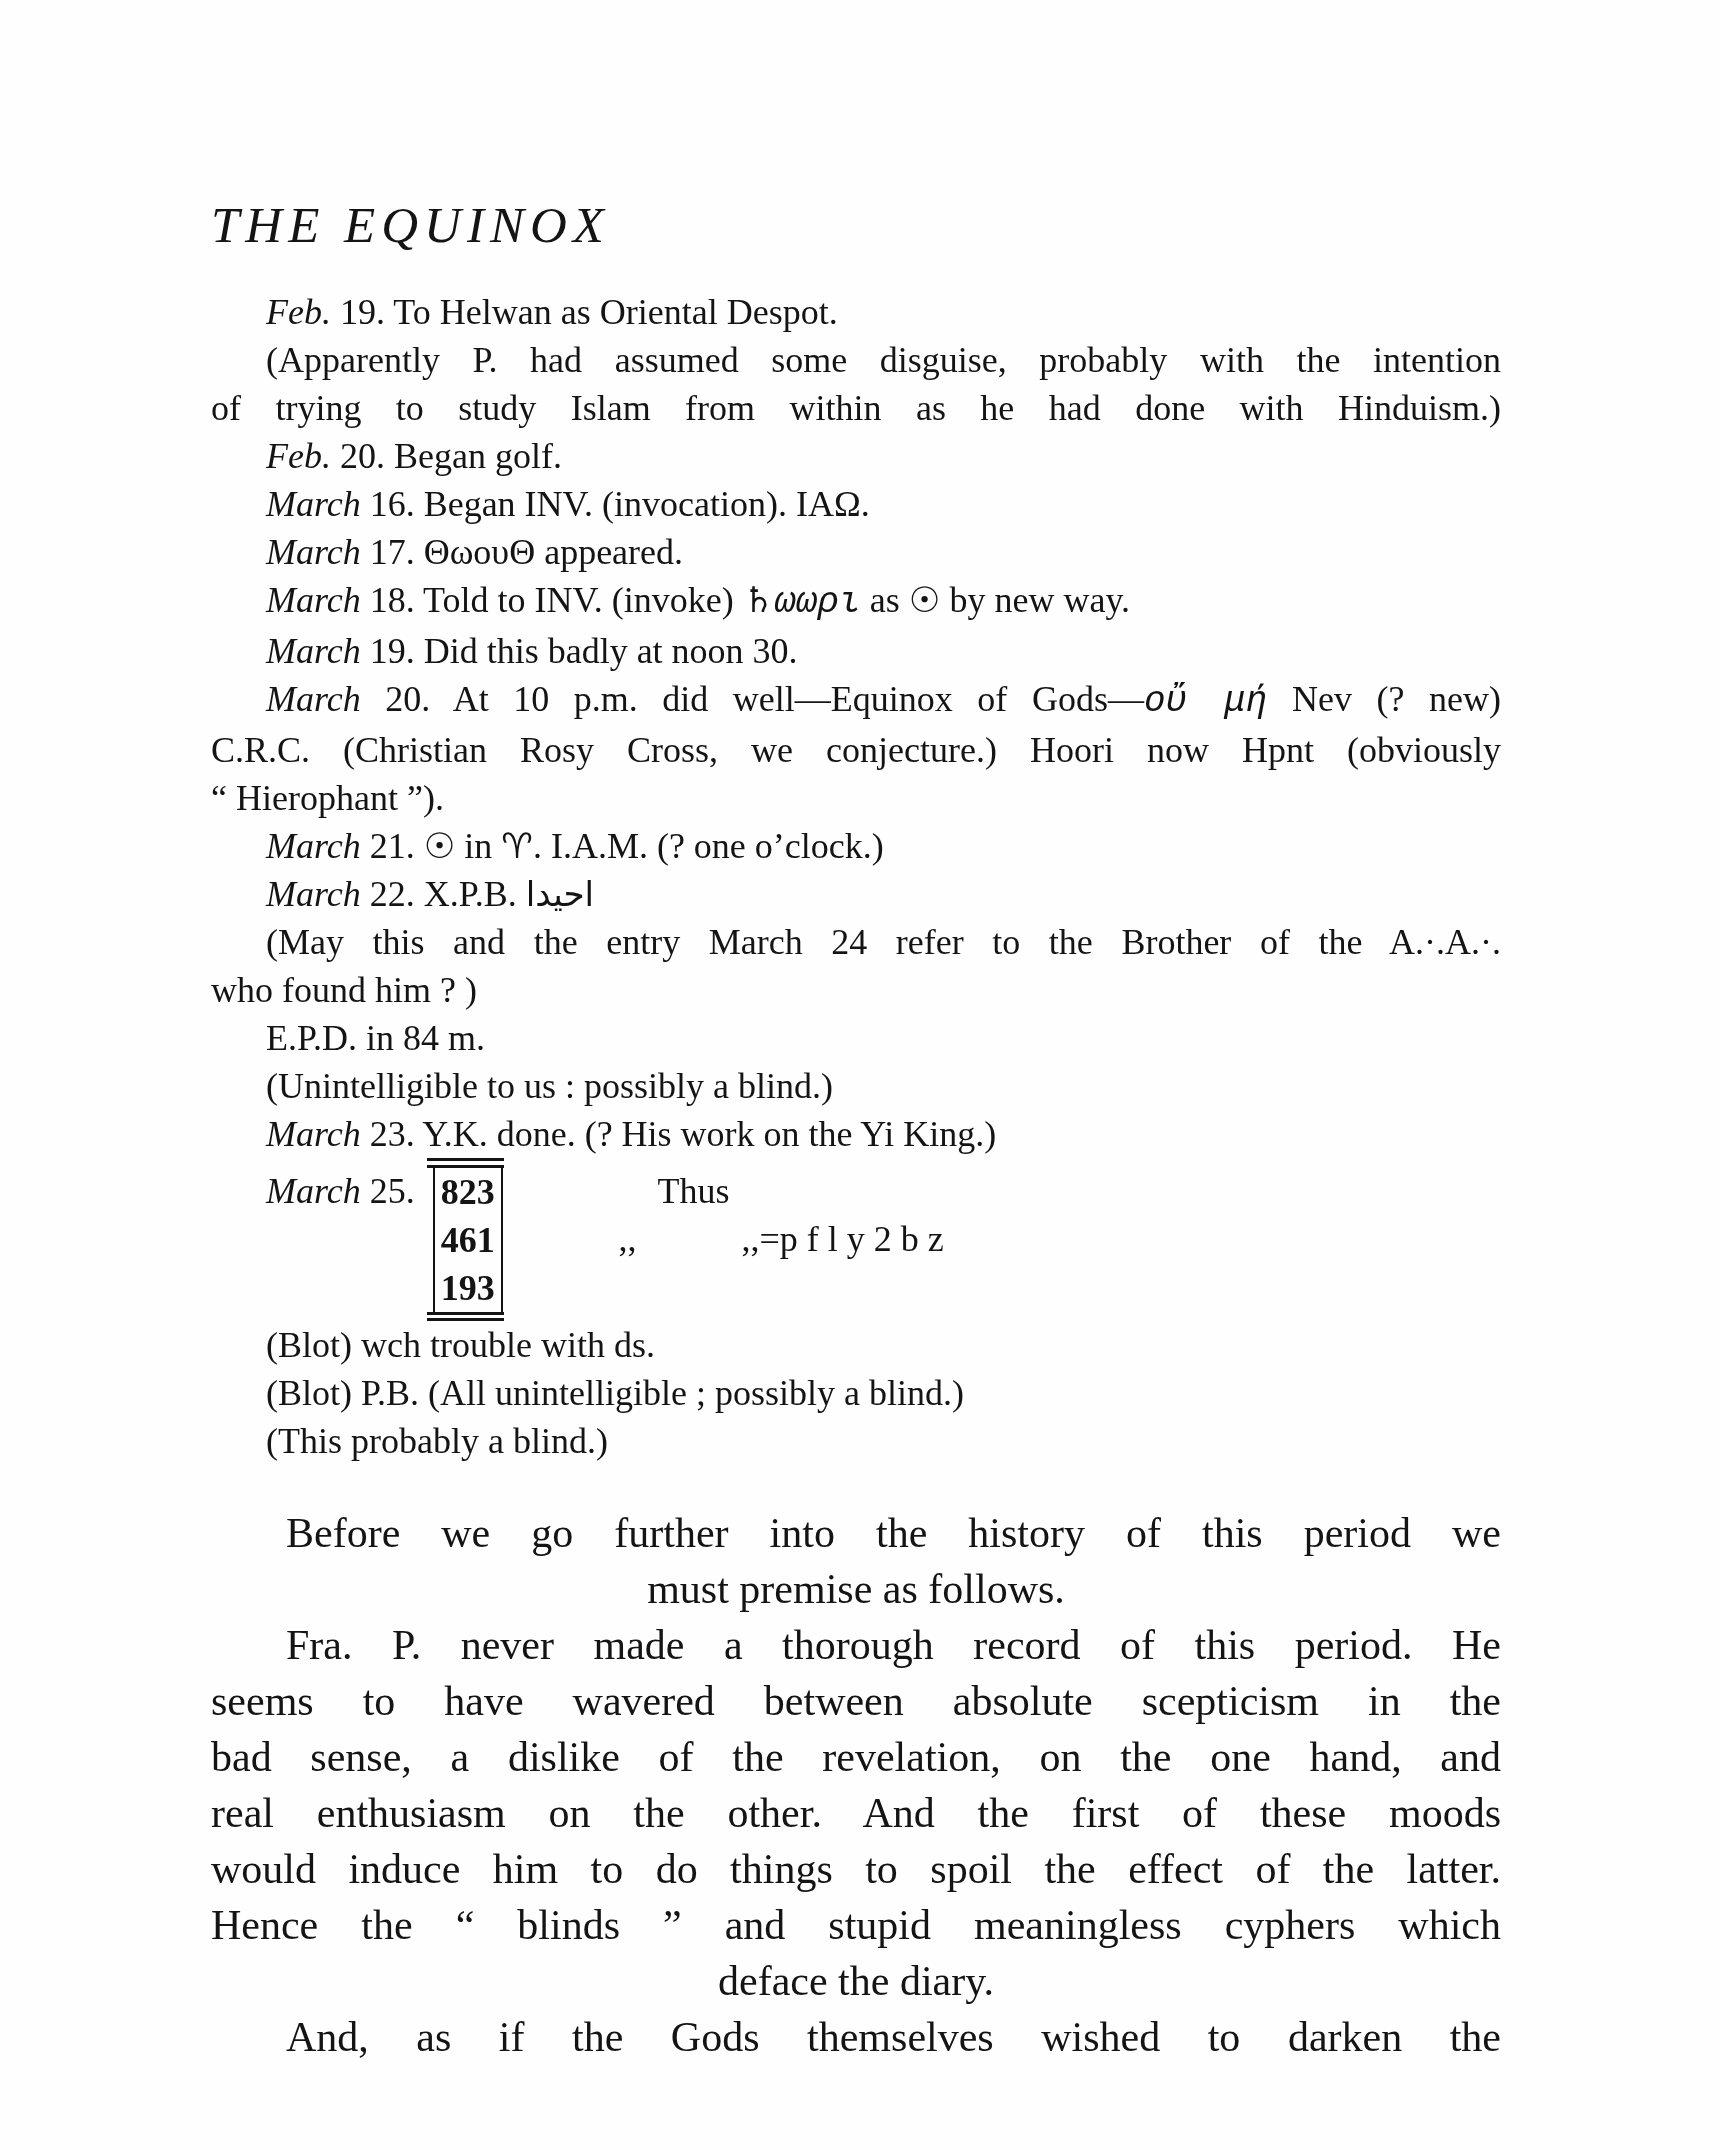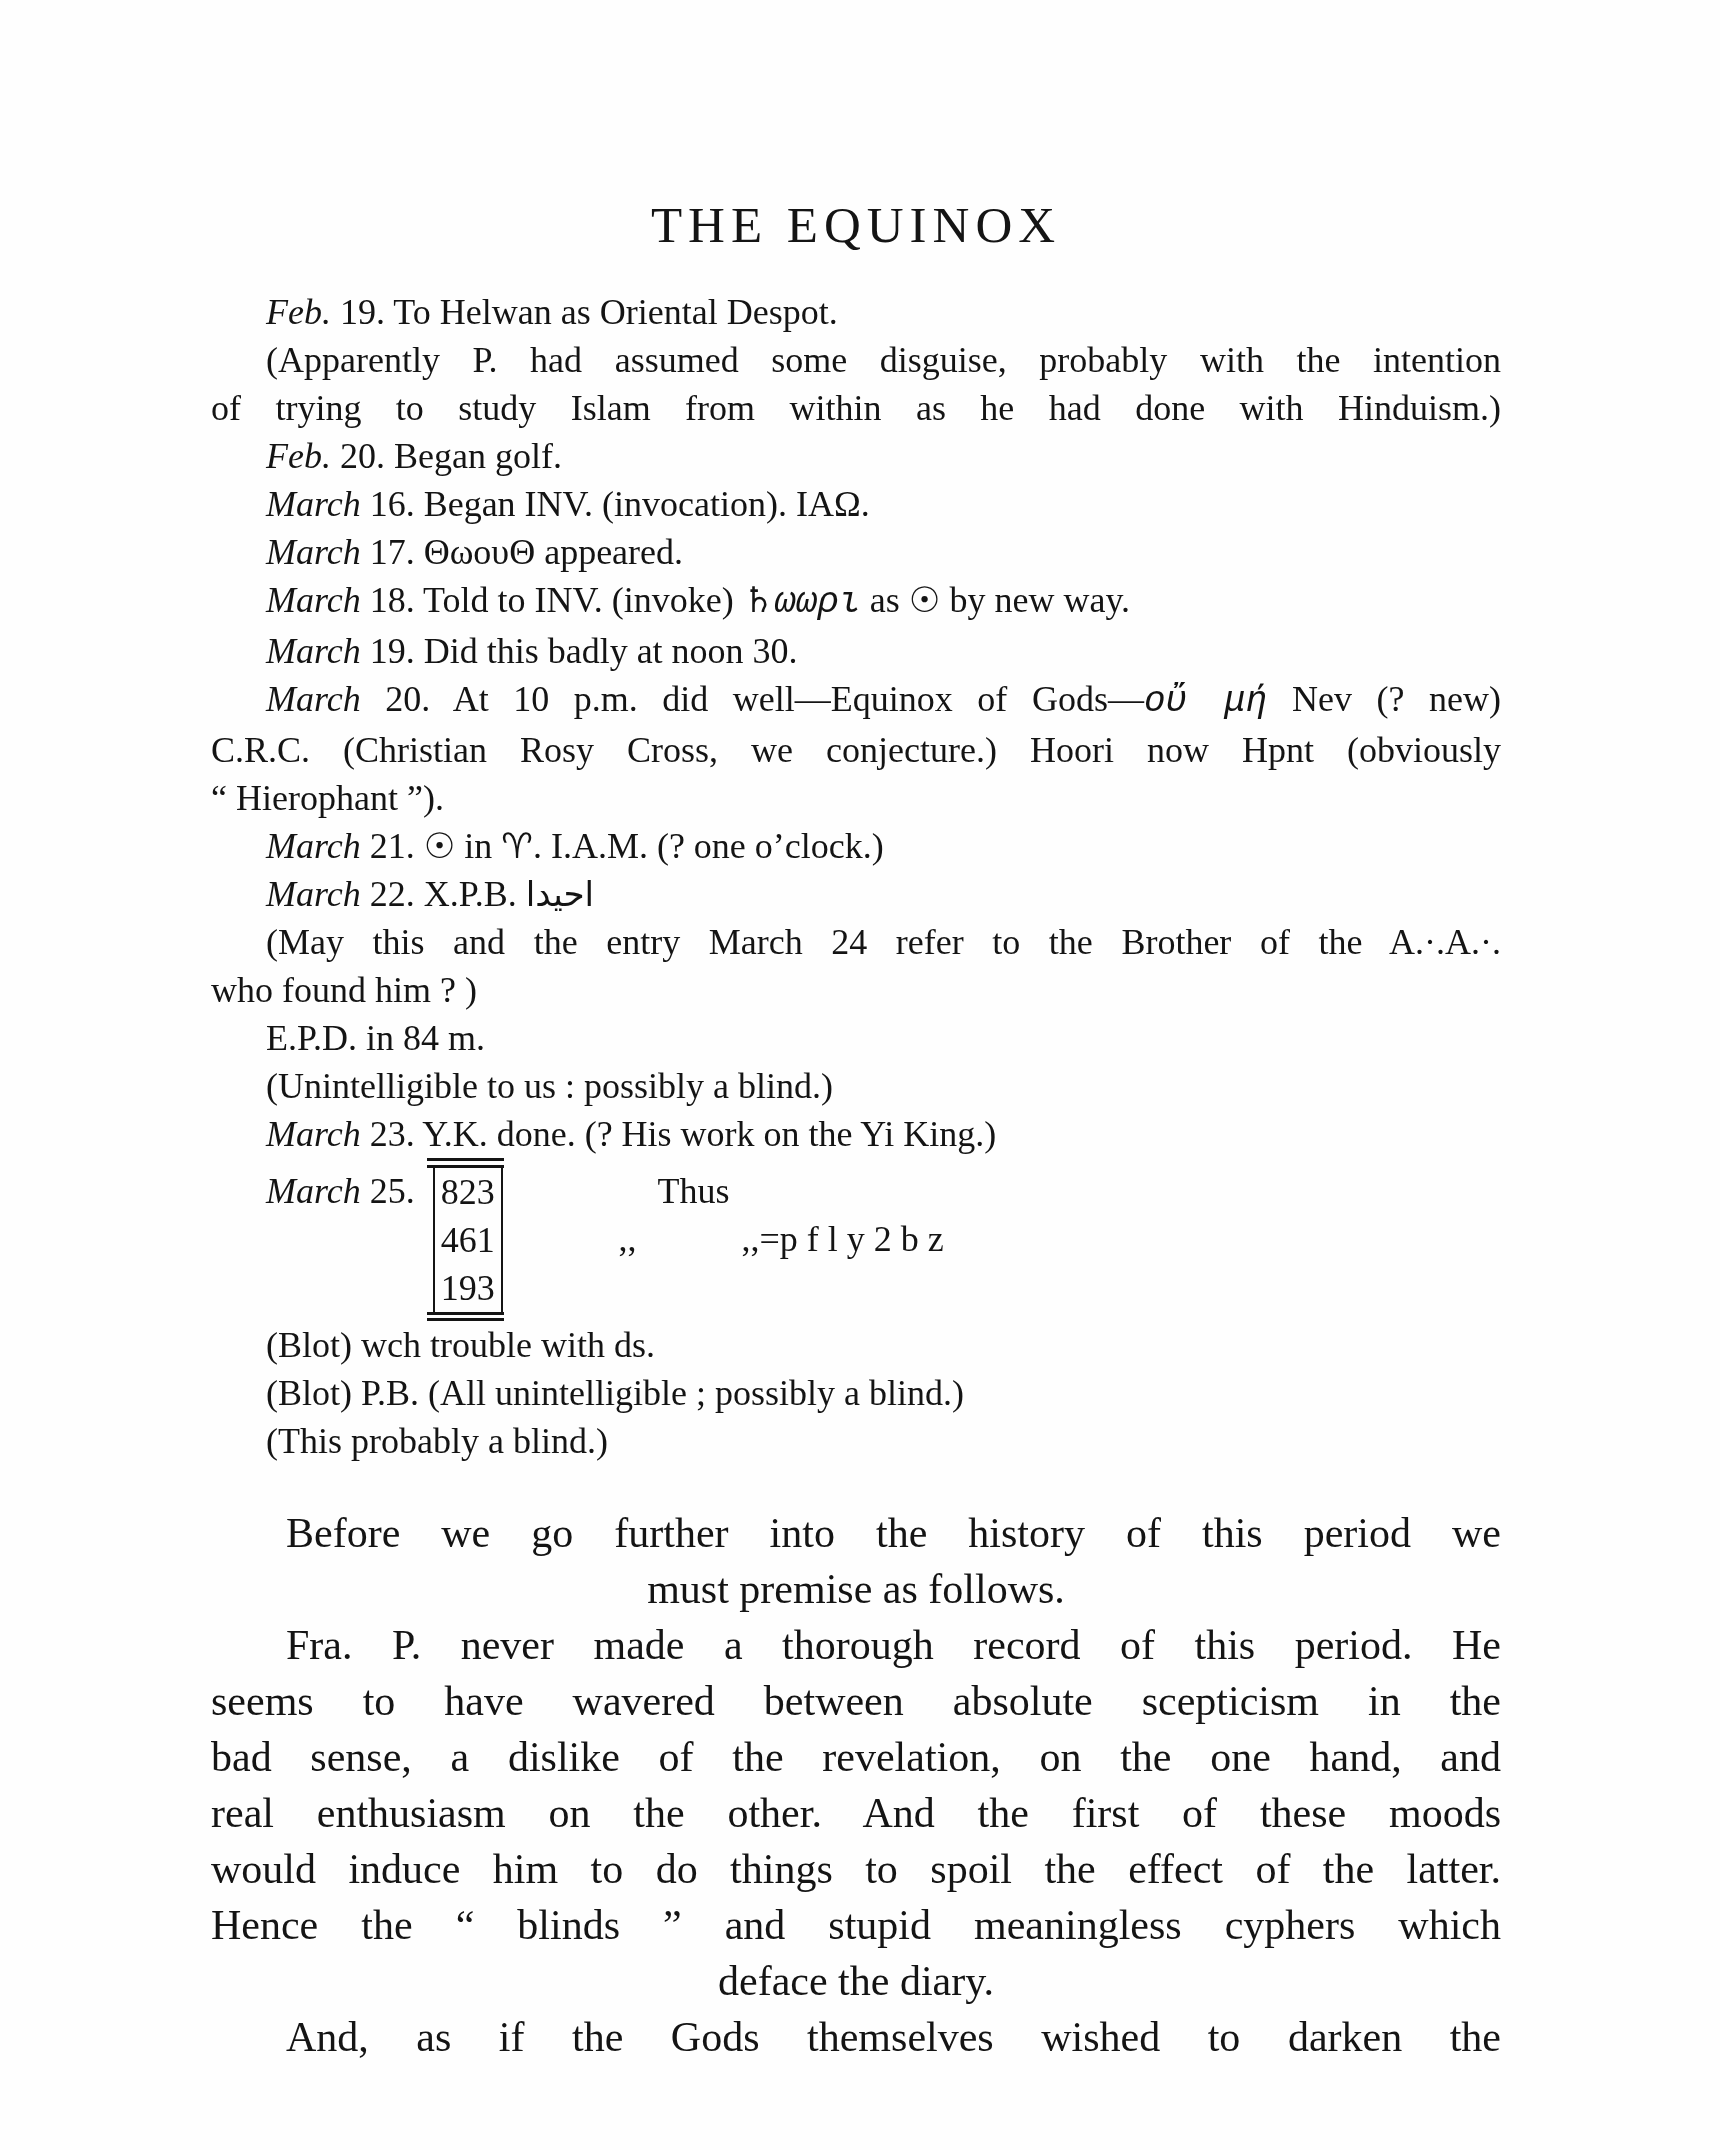--- a/index.html
+++ b/index.html
@@ -15,23 +15,24 @@
   .col {
     position: absolute;
     left: 211px;
     top: 196px;
     width: 1290px;
   }
   .title {
     font-size: 51px;
     font-weight: normal;
     letter-spacing: 6px;
-    text-align: center;
+    text-align: left;
     margin: 0 0 34px 0;
     white-space: nowrap;
+    font-style: italic;
   }
   
   .diary { font-size: 36px; line-height: 48px; }
   .dl { text-align: left; }
   .in { padding-left: 55px; }
   .jf { text-align: justify; text-align-last: justify; }
   .it { font-style: italic; }
   .gk { font-family: Liberation Mono, monospace; font-style: italic; }
   .sy { font-family: "DejaVu Sans", sans-serif; font-size: 0.98em; }
   .ar { font-family: "DejaVu Sans", sans-serif; font-size: 0.95em; }
@@ -46,21 +47,21 @@
     border-top: 3px solid #141414;
     border-bottom: 3px solid #141414;
     margin-left: -5.2px;
   }
   .nums {
     display: inline-block;
     border-left: 2.2px solid #141414;
     border-right: 2.2px solid #141414;
     padding: 0 6px;
   }
-  .nums div { line-height: 48px; text-align: left; }
+  .nums div { line-height: 48px; text-align: left; font-weight: bold; }
   .m25-right { padding-top: 8.6px; }
   .thusline { line-height: 48px; padding-left: 153px; }
   .eqline { line-height: 48px; padding-left: 114px; }
   .eqline .cipher { margin-left: 105px; }
   
   .bodytext { font-size: 42px; line-height: 56px; margin-top: 40px; }
   .bl { text-align: center; }
   .inb { padding-left: 75px; }
 </style>
 </head>

